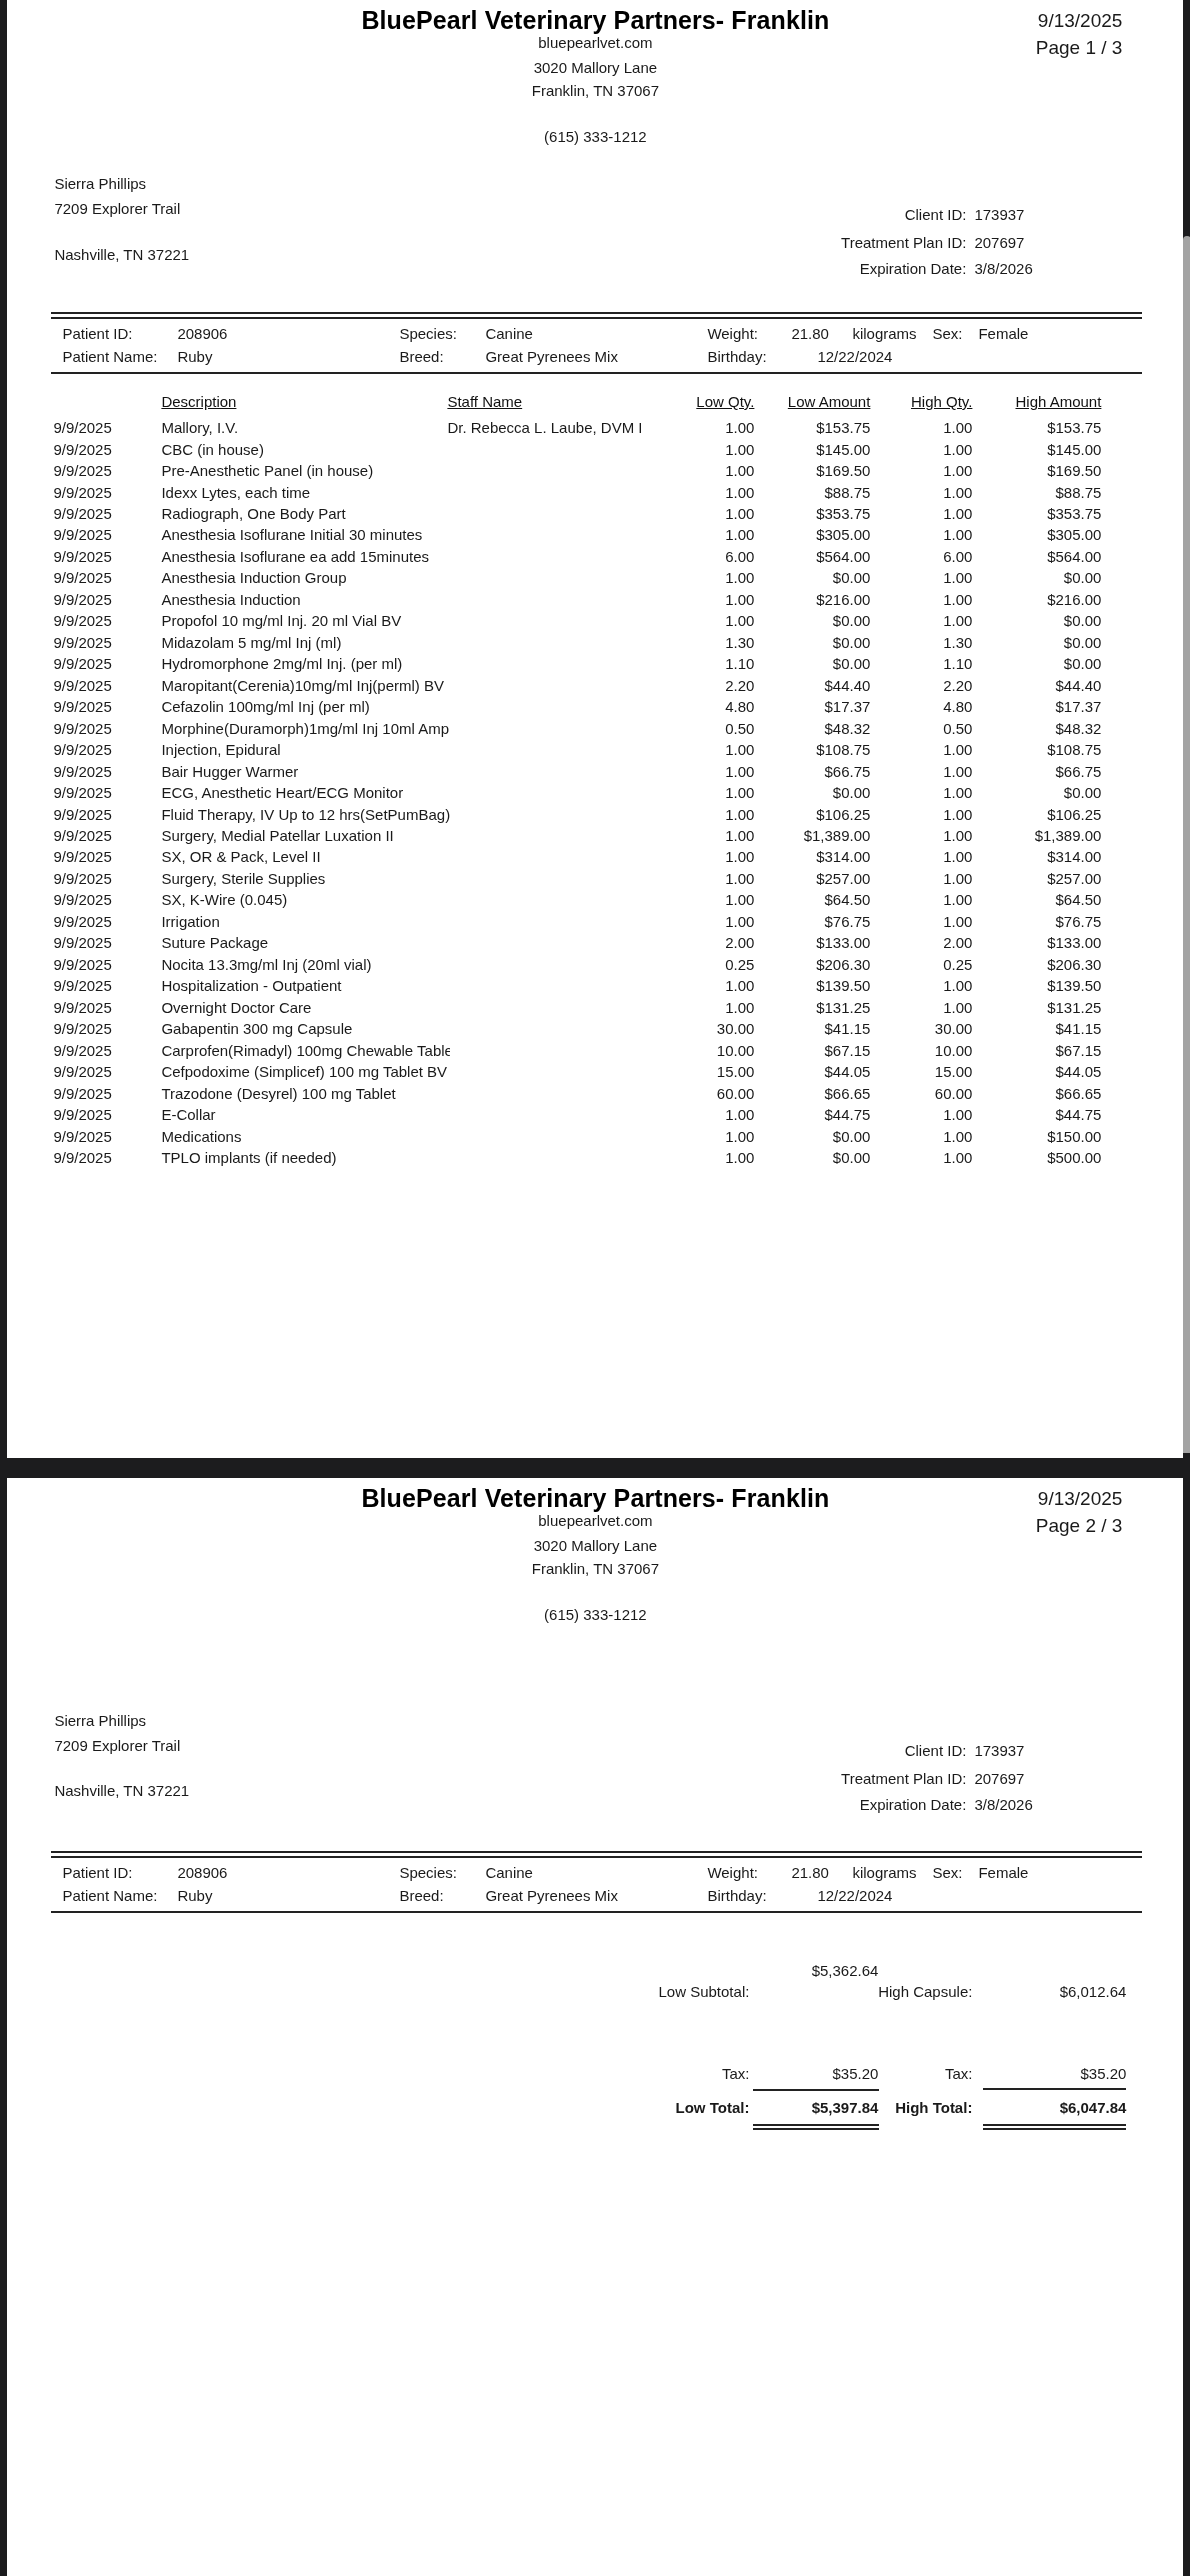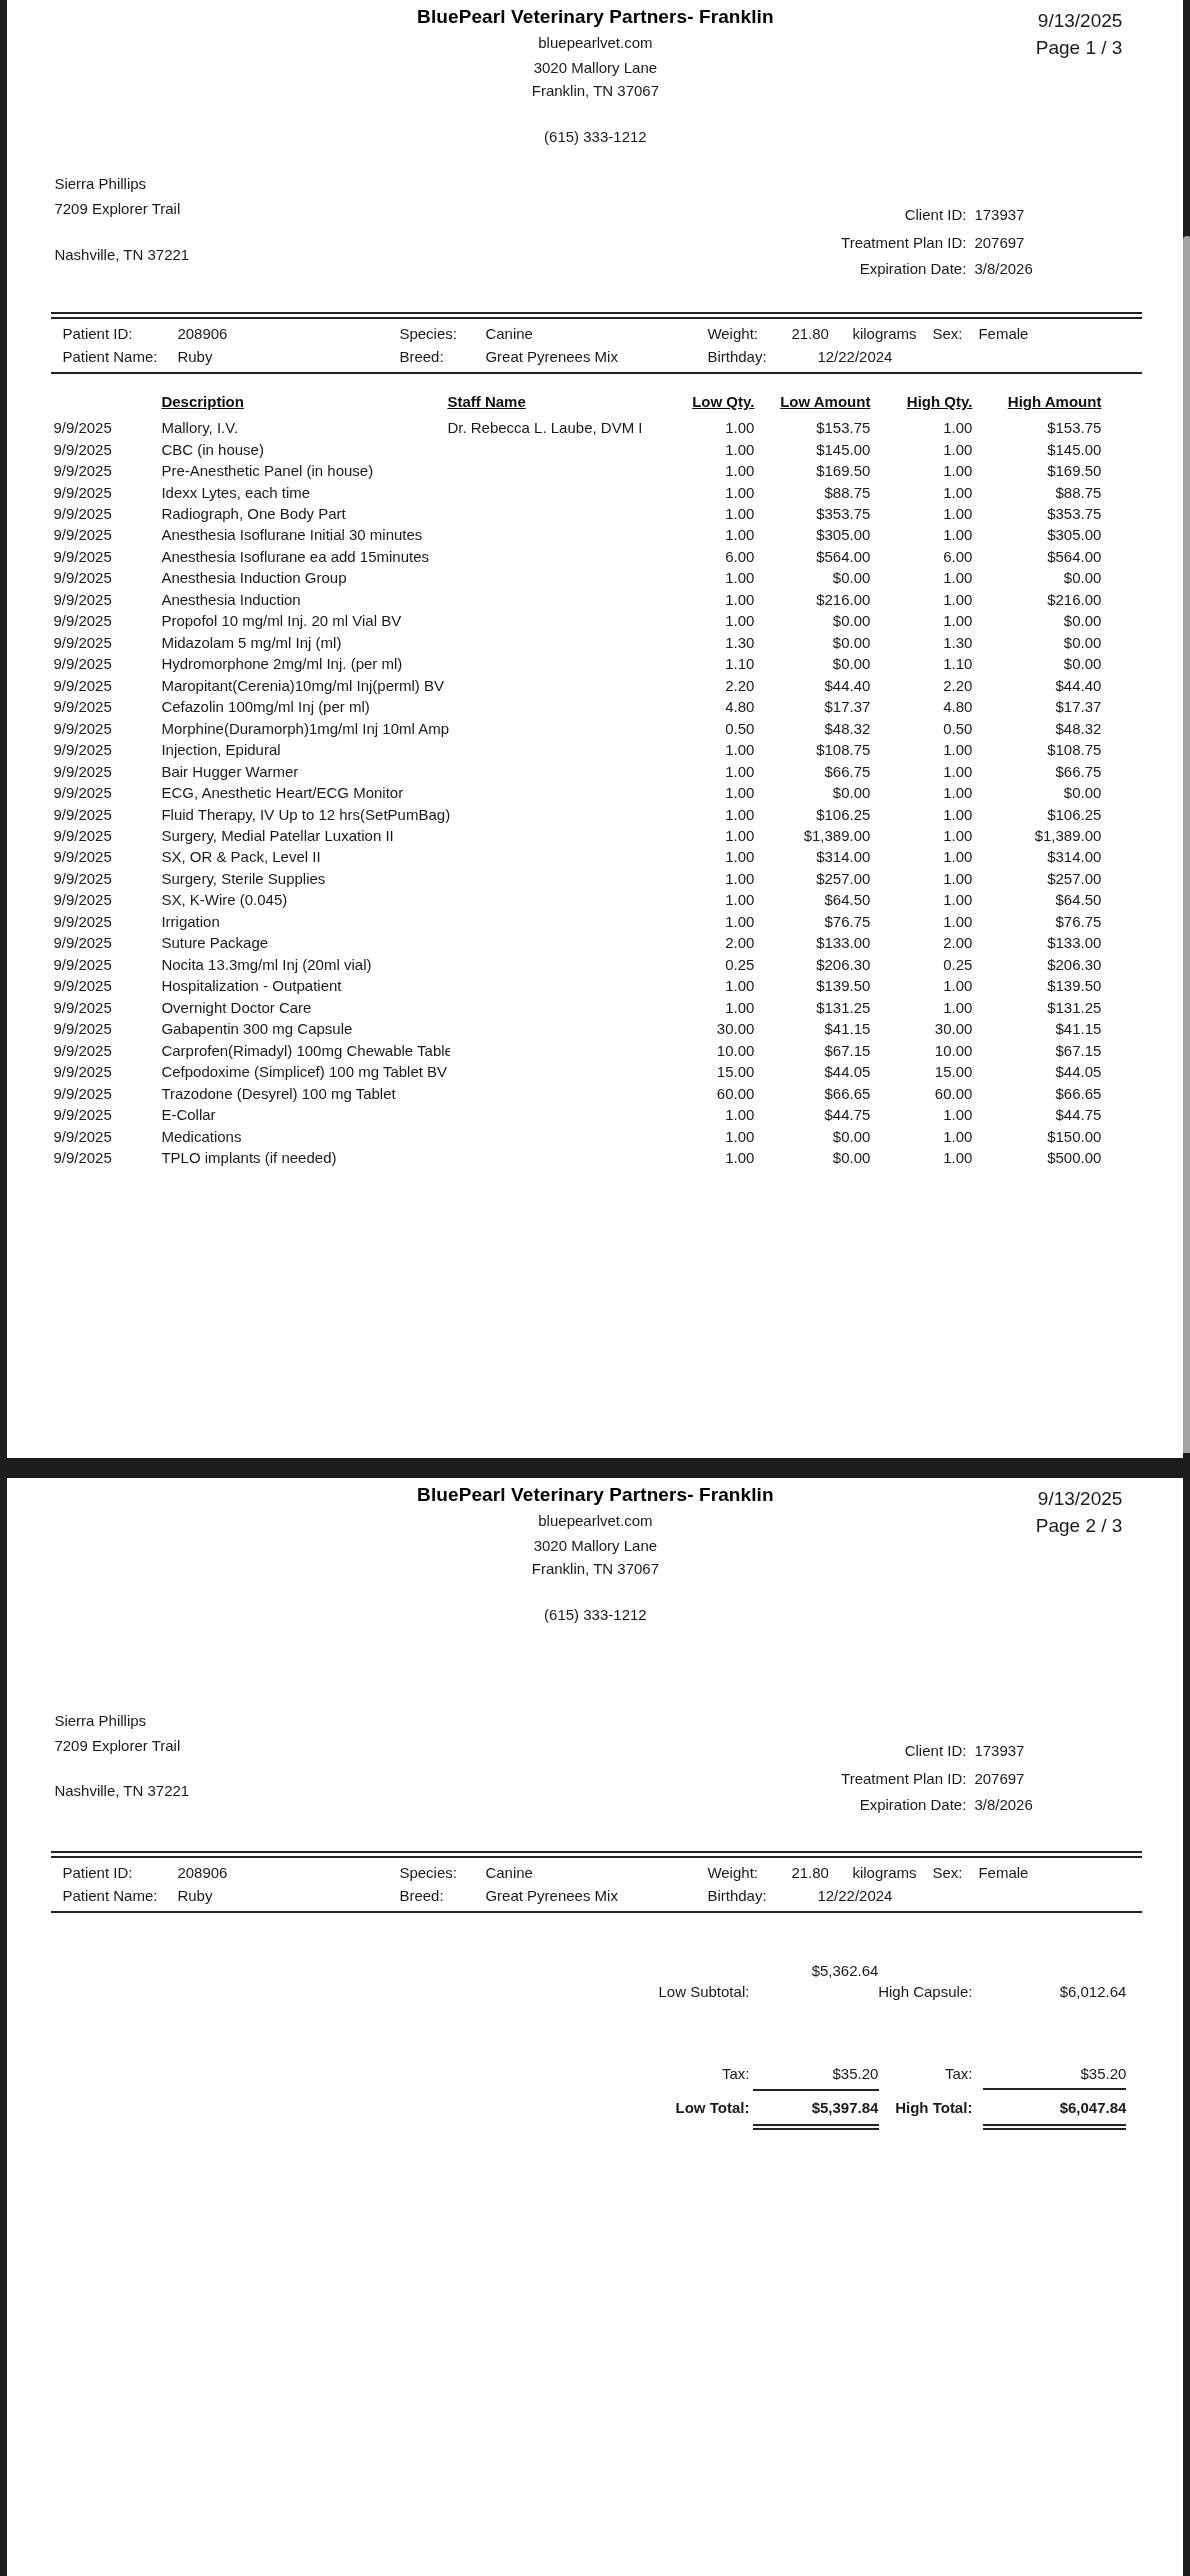--- a/index.html
+++ b/index.html
@@ -2,29 +2,29 @@
 <html style="font-size:15px"><head>
 <meta charset="utf-8">
 <style>
   * { box-sizing: border-box; margin: 0; padding: 0; }
   html, body { width: 1191px; height: 2576px; overflow: hidden; background: #1c1c1e; }
   body { position: relative; font-family: "Liberation Sans", sans-serif; color: #1a1a1a; }
   .page { position: absolute; left: 7.4px; width: 1176px; background: #fff; overflow: hidden; }
   #page1 { top: 0; height: 1458px; }
   #page2 { top: 1478px; height: 1098px; }
   .abs { position: absolute; white-space: nowrap; }
-  .title { font-size: 19px; font-weight: bold; color: #000; left: 0; width: 1176px; text-align: center; top: 5.6px; letter-spacing: 0.1px; }
+  .title { font-size: 25px; font-weight: bold; color: #000; left: 0; width: 1176px; text-align: center; top: 5.6px; letter-spacing: 0.1px; }
   .center-line { left: 0; width: 1176px; text-align: center; font-size: 15px; }
   .right-meta { font-size: 19px; text-align: right; right: 61px; }
   .addr { font-size: 15px; left: 47px; }
   .ids-label { font-size: 15px; text-align: right; right: 217px; }
   .ids-val { font-size: 15px; left: 967px; }
   .hline { position: absolute; left: 44px; width: 1091px; height: 1.9px; background: #222; }
   .pat { font-size: 15px; }
-  .th { font-size: 15px; font-weight: bold; text-decoration: underline; color: #111; }
+  .th { font-size: 15px; font-weight: normal; text-decoration: underline; color: #111; }
   .row { position: absolute; left: 0; width: 1176px; height: 21.3px; font-size: 15px; }
   .row span { position: absolute; top: 0; white-space: nowrap; }
   .c-date { left: 46px; }
   .c-desc { left: 154px; width: 289px; overflow: hidden; }
   .c-staff { left: 440px; width: 204px; overflow: hidden; }
   .c-lq { right: 429px; text-align: right; }
   .c-la { right: 313px; text-align: right; }
   .c-hq { right: 211px; text-align: right; }
   .c-ha { right: 82px; text-align: right; }
   .tot { font-size: 15px; }

